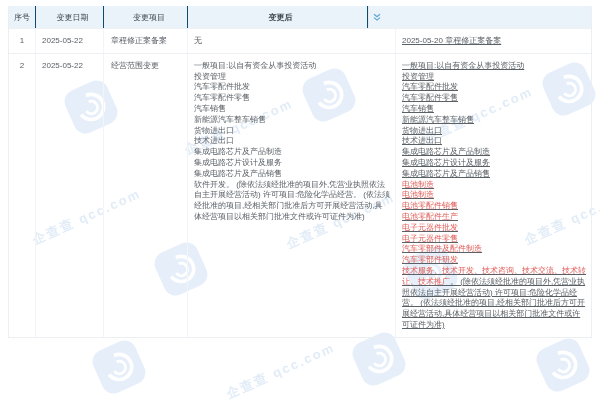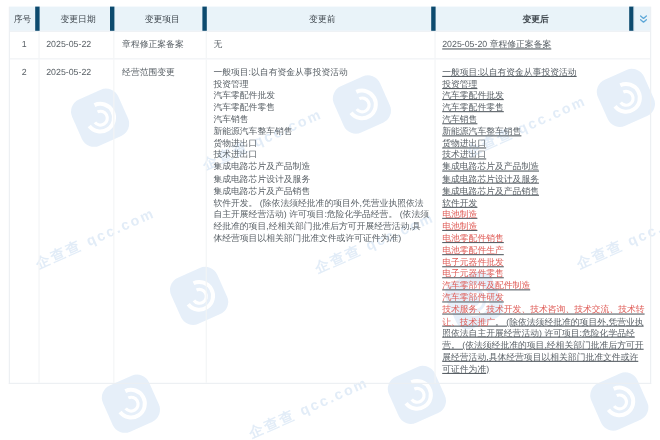--- a/index.html
+++ b/index.html
@@ -24,21 +24,21 @@
     position:absolute;left:8px;top:6px;width:584px;z-index:1;
     border:1px solid #eceff2;border-top:none;box-sizing:border-box;
     font-size:8px;color:#596066;
   }
   .thead{
     display:flex;align-items:stretch;background:#e9f3f9;height:22px;
     color:#3f474e;
   }
   .hcell{
     display:flex;align-items:center;justify-content:center;
-    box-sizing:border-box;border-right:4px solid #0c4a6e;
+    box-sizing:border-box;border-right:1px solid #0c4a6e;
   }
   .hcell:last-child{border-right:none;}
   .trow{display:flex;align-items:stretch;border-top:1px solid #eef1f4;background:transparent;}
   .cell{
     box-sizing:border-box;border-right:1px solid #f2f4f6;
     padding:7px 5px 6px 5px;line-height:10.8px;
   }
   .cell:last-child{border-right:none;text-decoration:underline;}
   .c-no{width:27px;text-align:center;flex:0 0 auto;}
   .c-date{width:68px;flex:0 0 auto;padding-left:6px;}
@@ -120,21 +120,20 @@
           <path d="M12 9.6a2.6 2.6 0 1 1-2.5 3.2" fill="none" stroke="#fff" stroke-width="1.2"></path>
         </svg>
       </div>
   </div>
 
   <div class="table">
     <div class="thead">
       <div class="hcell c-no">序号</div>
       <div class="hcell c-date">变更日期</div>
       <div class="hcell c-item">变更项目</div>
-      <div class="hcell c-before">变更前</div>
       <div class="hcell c-after h-after">变更后</div>
       <div class="hcell c-icon">
         <svg width="8" height="9" viewBox="0 0 10 12" fill="none" stroke="#5ea8d8" stroke-width="1.6" stroke-linecap="round" stroke-linejoin="round">
             <path d="M1.5 2l3.5 3 3.5-3"></path>
             <path d="M1.5 6.5l3.5 3 3.5-3"></path>
           </svg>
       </div>
     </div>
     <div>
         <div class="trow">
@@ -171,21 +170,20 @@
             <div class="line"><span>投资管理</span></div>
             <div class="line"><span>汽车零配件批发</span></div>
             <div class="line"><span>汽车零配件零售</span></div>
             <div class="line"><span>汽车销售</span></div>
             <div class="line"><span>新能源汽车整车销售</span></div>
             <div class="line"><span>货物进出口</span></div>
             <div class="line"><span>技术进出口</span></div>
             <div class="line"><span>集成电路芯片及产品制造</span></div>
             <div class="line"><span>集成电路芯片设计及服务</span></div>
             <div class="line"><span>集成电路芯片及产品销售</span></div>
-            <div class="line"><span>软件开发</span></div>
             <div class="line"><span class="red">电池制造</span></div>
             <div class="line"><span class="red">电池制造</span></div>
             <div class="line"><span class="red">电池零配件销售</span></div>
             <div class="line"><span class="red">电池零配件生产</span></div>
             <div class="line"><span class="red">电子元器件批发</span></div>
             <div class="line"><span class="red">电子元器件零售</span></div>
             <div class="line"><span class="red">汽车零部件及配件制造</span></div>
             <div class="line"><span class="red">汽车零部件研发</span></div>
             <div class="line"><span class="red">技术服务、技术开发、技术咨询、技术交流、技术转让、技术推广</span><span>。 (除依法须经批准的项目外,凭营业执照依法自主开展经营活动) 许可项目:危险化学品经营。 (依法须经批准的项目,经相关部门批准后方可开展经营活动,具体经营项目以相关部门批准文件或许可证件为准)</span></div>
           </div>

